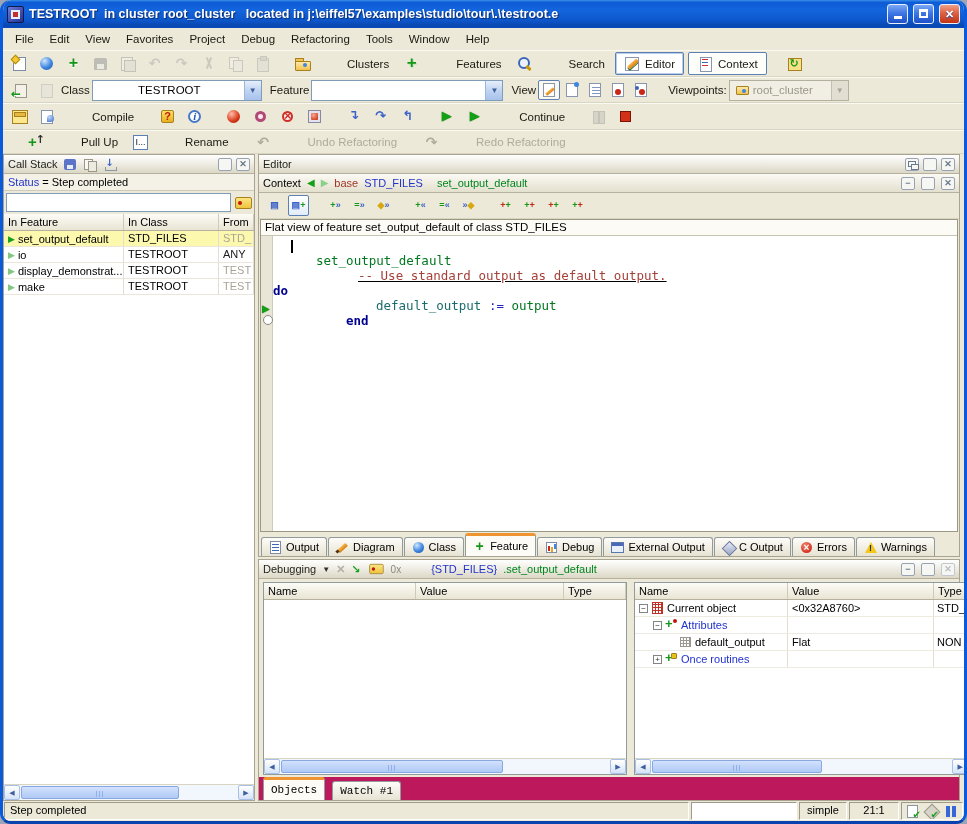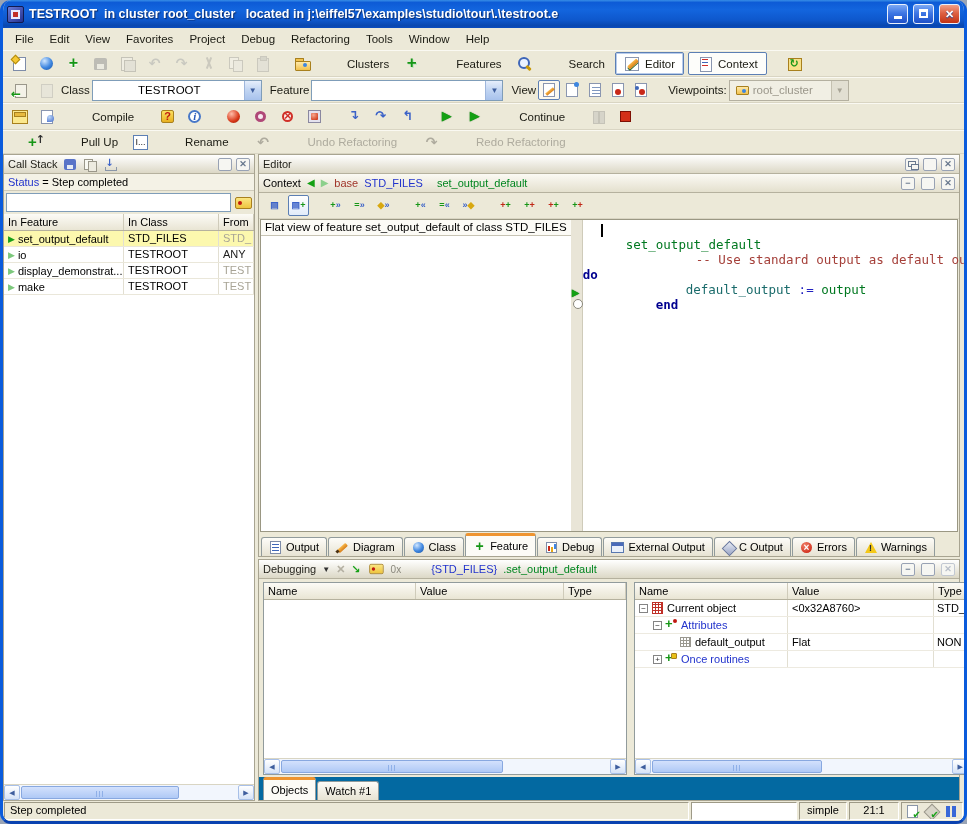--- a/index.html
+++ b/index.html
@@ -163,21 +163,21 @@
   .ctx-arrow.fwd { color:#8CD08C; }
   .crumb-cluster { color:#A0352A; }
   .crumb-class { color:#2233CC; }
   .crumb-feature { color:#00851F; }
   .etoolbar { flex:none; height:26px; display:flex; align-items:center; gap:3px; padding:0 5px; background:#ECE9D8; border-bottom:1px solid #D9D5C3; }
   .etb { width:21px; height:21px; border:1px solid transparent; border-radius:2px; display:inline-flex; align-items:center; justify-content:center; position:relative; }
   .etb.pressed { border-color:#5C7FB4; background:linear-gradient(#FFFFFF,#E2ECFA); }
   .mg { font:bold 9px/9px "Liberation Sans",sans-serif; }
   .mg.g{color:#169616;} .mg.b{color:#3B62C8;} .mg.r{color:#C02818;} .mg.y{color:#D8A810;}
   .mgwrap { display:flex; flex-wrap:wrap; width:16px; justify-content:center; align-items:center; }
-  .editor-body { flex:1; display:flex; flex-direction:row; border:1px solid #9A9783; background:#fff; margin:0 1px; min-height:0; }
+  .editor-body { flex:1; display:flex; flex-direction:column; border:1px solid #9A9783; background:#fff; margin:0 1px; min-height:0; }
   .caption { flex:none; height:16px; font-size:11.5px; padding:1px 4px; border-bottom:1px solid #C8C4B4; background:#FCFBF6; white-space:nowrap; overflow:hidden; }
   .code-wrap { flex:1; display:flex; min-height:0; }
   .gutter { flex:none; width:12px; background:#E9E5D7; border-right:1px solid #CFCBBA; position:relative; }
   .gmark { position:absolute; left:1px; width:11px; height:13px; }
   .current-line-arrow::before { content:"▶"; color:#14A014; font:10px/13px "DejaVu Sans",sans-serif; text-shadow:0 0 1px #0A600A; }
   .breakpoint-slot::before { content:""; position:absolute; left:1px; top:2px; width:8px; height:8px; border:1px solid #8A887C; border-radius:50%; background:#fff; }
   .code { flex:1; padding-top:2px; font-family:"DejaVu Sans Mono", monospace; font-size:12.5px; overflow:hidden; }
   .code-line { height:15px; white-space:pre; position:relative; }
   .caret { display:inline-block; width:2px; height:13px; background:#000; margin-left:5px; vertical-align:middle; }
   .c-feature { color:#007820; } .c-comment { color:#A5403A; } .c-keyword { color:#00008F; font-weight:bold; }
@@ -225,21 +225,21 @@
   .expander.hidden { visibility:hidden; }
   .tico { width:13px; height:12px; position:relative; flex:none; margin-right:3px; }
   .object-icon::before { content:""; position:absolute; inset:0 1px; border:1px solid #C03028;
       background:repeating-linear-gradient(0deg,transparent 0 2px,#C03028 2px 3px),repeating-linear-gradient(90deg,transparent 0 2px,#C03028 2px 3px); }
   .attributes-icon::before { content:"+"; position:absolute; left:0; top:-2px; color:#169616; font:bold 13px/13px "Liberation Sans",sans-serif; }
   .attributes-icon::after { content:""; position:absolute; right:1px; top:0; width:4px; height:4px; background:#C01810; border-radius:50%; }
   .attribute-icon::before { content:""; position:absolute; inset:1px 1px; border:1px solid #9A9890;
       background:repeating-linear-gradient(0deg,transparent 0 2px,#9A9890 2px 3px),repeating-linear-gradient(90deg,transparent 0 2px,#9A9890 2px 3px); }
   .once-icon::before { content:"+"; position:absolute; left:0; top:-2px; color:#169616; font:bold 13px/13px "Liberation Sans",sans-serif; }
   .once-icon::after { content:""; position:absolute; right:1px; top:0; width:4px; height:4px; background:#E8C018; border:1px solid #A8801E; border-radius:1px; }
-  .dbg-tabs { flex:none; height:23px; display:flex; align-items:flex-end; gap:1px; padding:0 4px; background:#0369a1; }
+  .dbg-tabs { flex:none; height:23px; display:flex; align-items:flex-end; gap:7px; padding:0 4px; background:#be185d;font-family:Liberation Mono, monospace; }
   
   .statusbar { flex:none; height:20px; display:flex; gap:2px; padding:1px 1px; background:#ECE9D8; font-size:11px; }
   .sb-seg { border:1px solid; border-color:#9E9A87 #FFFFFF #FFFFFF #9E9A87; padding:1px 5px; background:#ECE9D8; white-space:nowrap; overflow:hidden; }
   .sb-msg { flex:1; }
   .sb-progress { width:106px; background:#fff; }
   .sb-mode { width:48px; text-align:center; }
   .sb-pos { width:50px; text-align:center; }
   .sb-icons { width:62px; display:flex; align-items:center; justify-content:space-between; padding:1px 3px; }
   .sic { width:16px; height:15px; position:relative; }
   .check-doc-icon::before { content:""; position:absolute; left:2px; top:1px; width:9px; height:11px; background:#fff; border:1px solid #8A96A8; }
@@ -630,21 +630,21 @@
         <div class="editor-body">
           <div class="caption">Flat view of feature set_output_default of class STD_FILES</div>
           <div class="code-wrap">
             <div class="gutter" id="gutter">
                 <span class="gmark current-line-arrow" style="top: 62px;"></span>
                 <span class="gmark breakpoint-slot" style="top: 77px;"></span>
               </div>
             <div class="code" id="code-lines">
                 <div class="code-line" style="padding-left: 13px;"><span class="caret"></span></div>
                 <div class="code-line" style="padding-left: 43px;"><span class="seg c-feature">set_output_default</span></div>
-                <div class="code-line" style="padding-left: 113px;"><span class="seg c-comment">-- Use standard output as default output.</span></div>
+                <div class="code-line" style="padding-left: 85px; text-decoration: underline;"><span class="seg c-comment">-- Use standard output as default output.</span></div>
                 <div class="code-line" style=""><span class="seg c-keyword">do</span></div>
                 <div class="code-line" style="padding-left: 103px;"><span class="seg c-local">default_output</span><span class="seg c-symbol"> := </span><span class="seg c-feature">output</span></div>
                 <div class="code-line" style="padding-left: 73px;"><span class="seg c-keyword">end</span></div>
               </div>
           </div>
         </div>
         <div class="etabs" id="etabs">
             <div class="etab">
               <span class="tabic output-icon"></span>
               <span>Output</span>

